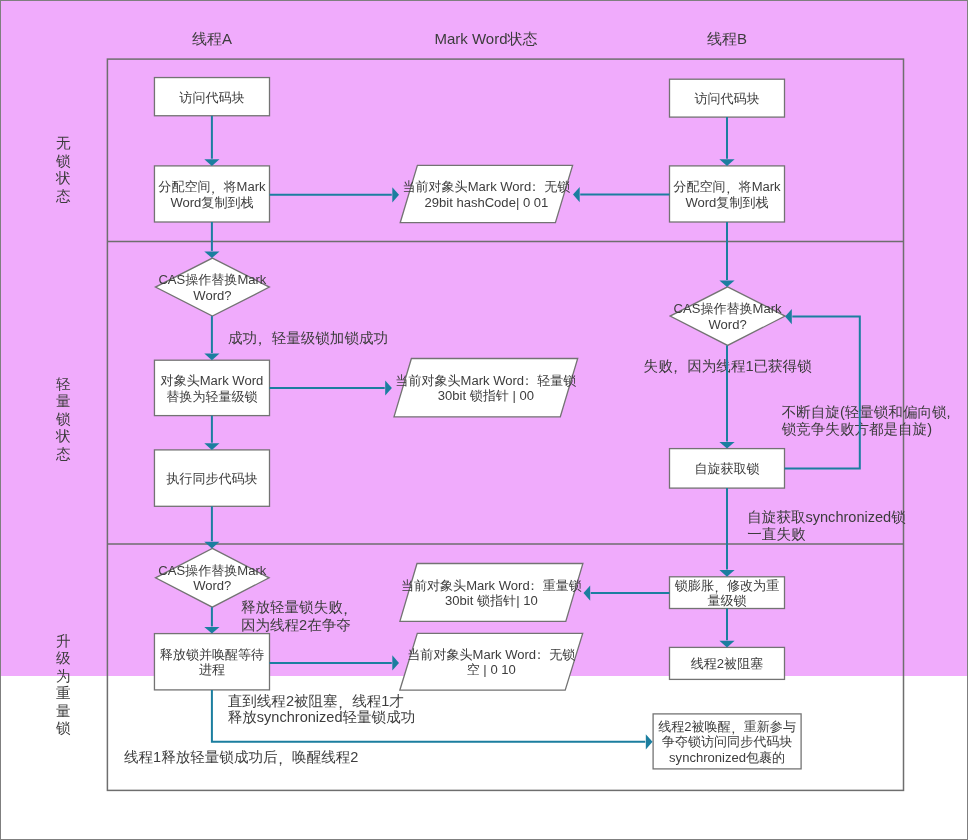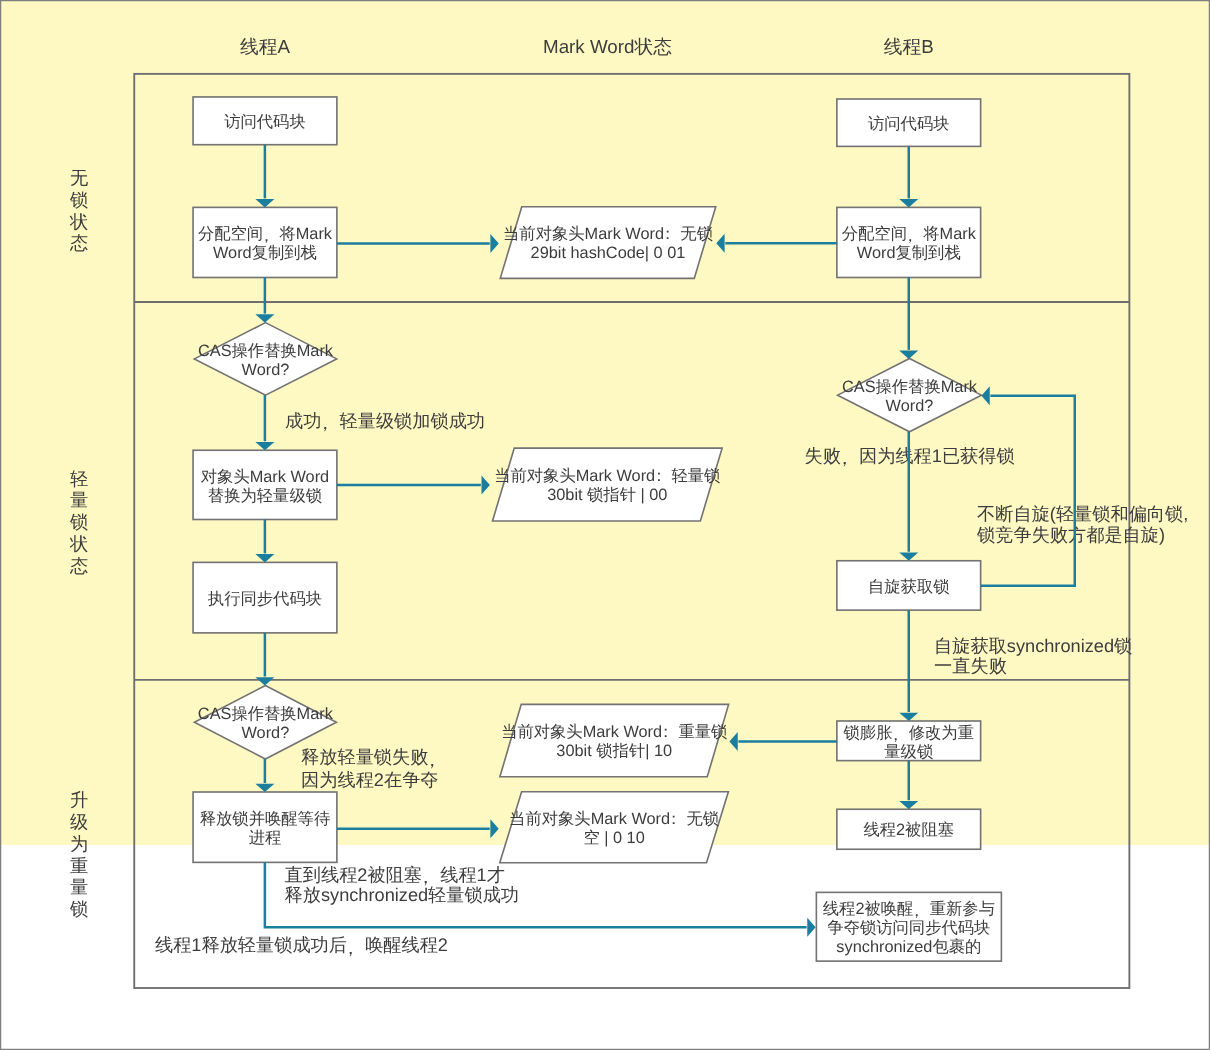--- a/index.html
+++ b/index.html
@@ -1,17 +1,17 @@
 <!DOCTYPE html>
 <html><head>
 <meta charset="utf-8">
 <style>
   html,body{margin:0;padding:0;background:#fff;}
   body{width:968px;height:840px;font-family:"Liberation Sans",sans-serif;overflow:hidden;}
-  #page{position:relative;width:968px;height:676px;box-sizing:border-box;background:#fef9c3;}
+  #page{position:relative;width:968px;height:676px;box-sizing:border-box;background:#f0abfc;}
   svg{display:block;position:absolute;left:0;top:0;}
   text{font-family:"Liberation Sans",sans-serif;fill:#3c3c3c;}
   .shape{fill:#ffffff;stroke:#737373;stroke-width:1.3;}
   .panel{fill:none;stroke:#6e6e6e;stroke-width:1.5;}
   .flow{stroke:#1b7e9f;stroke-width:2;fill:none;}
   .ah{fill:#1b7e9f;}
 </style>
 </head>
 <body>
 

